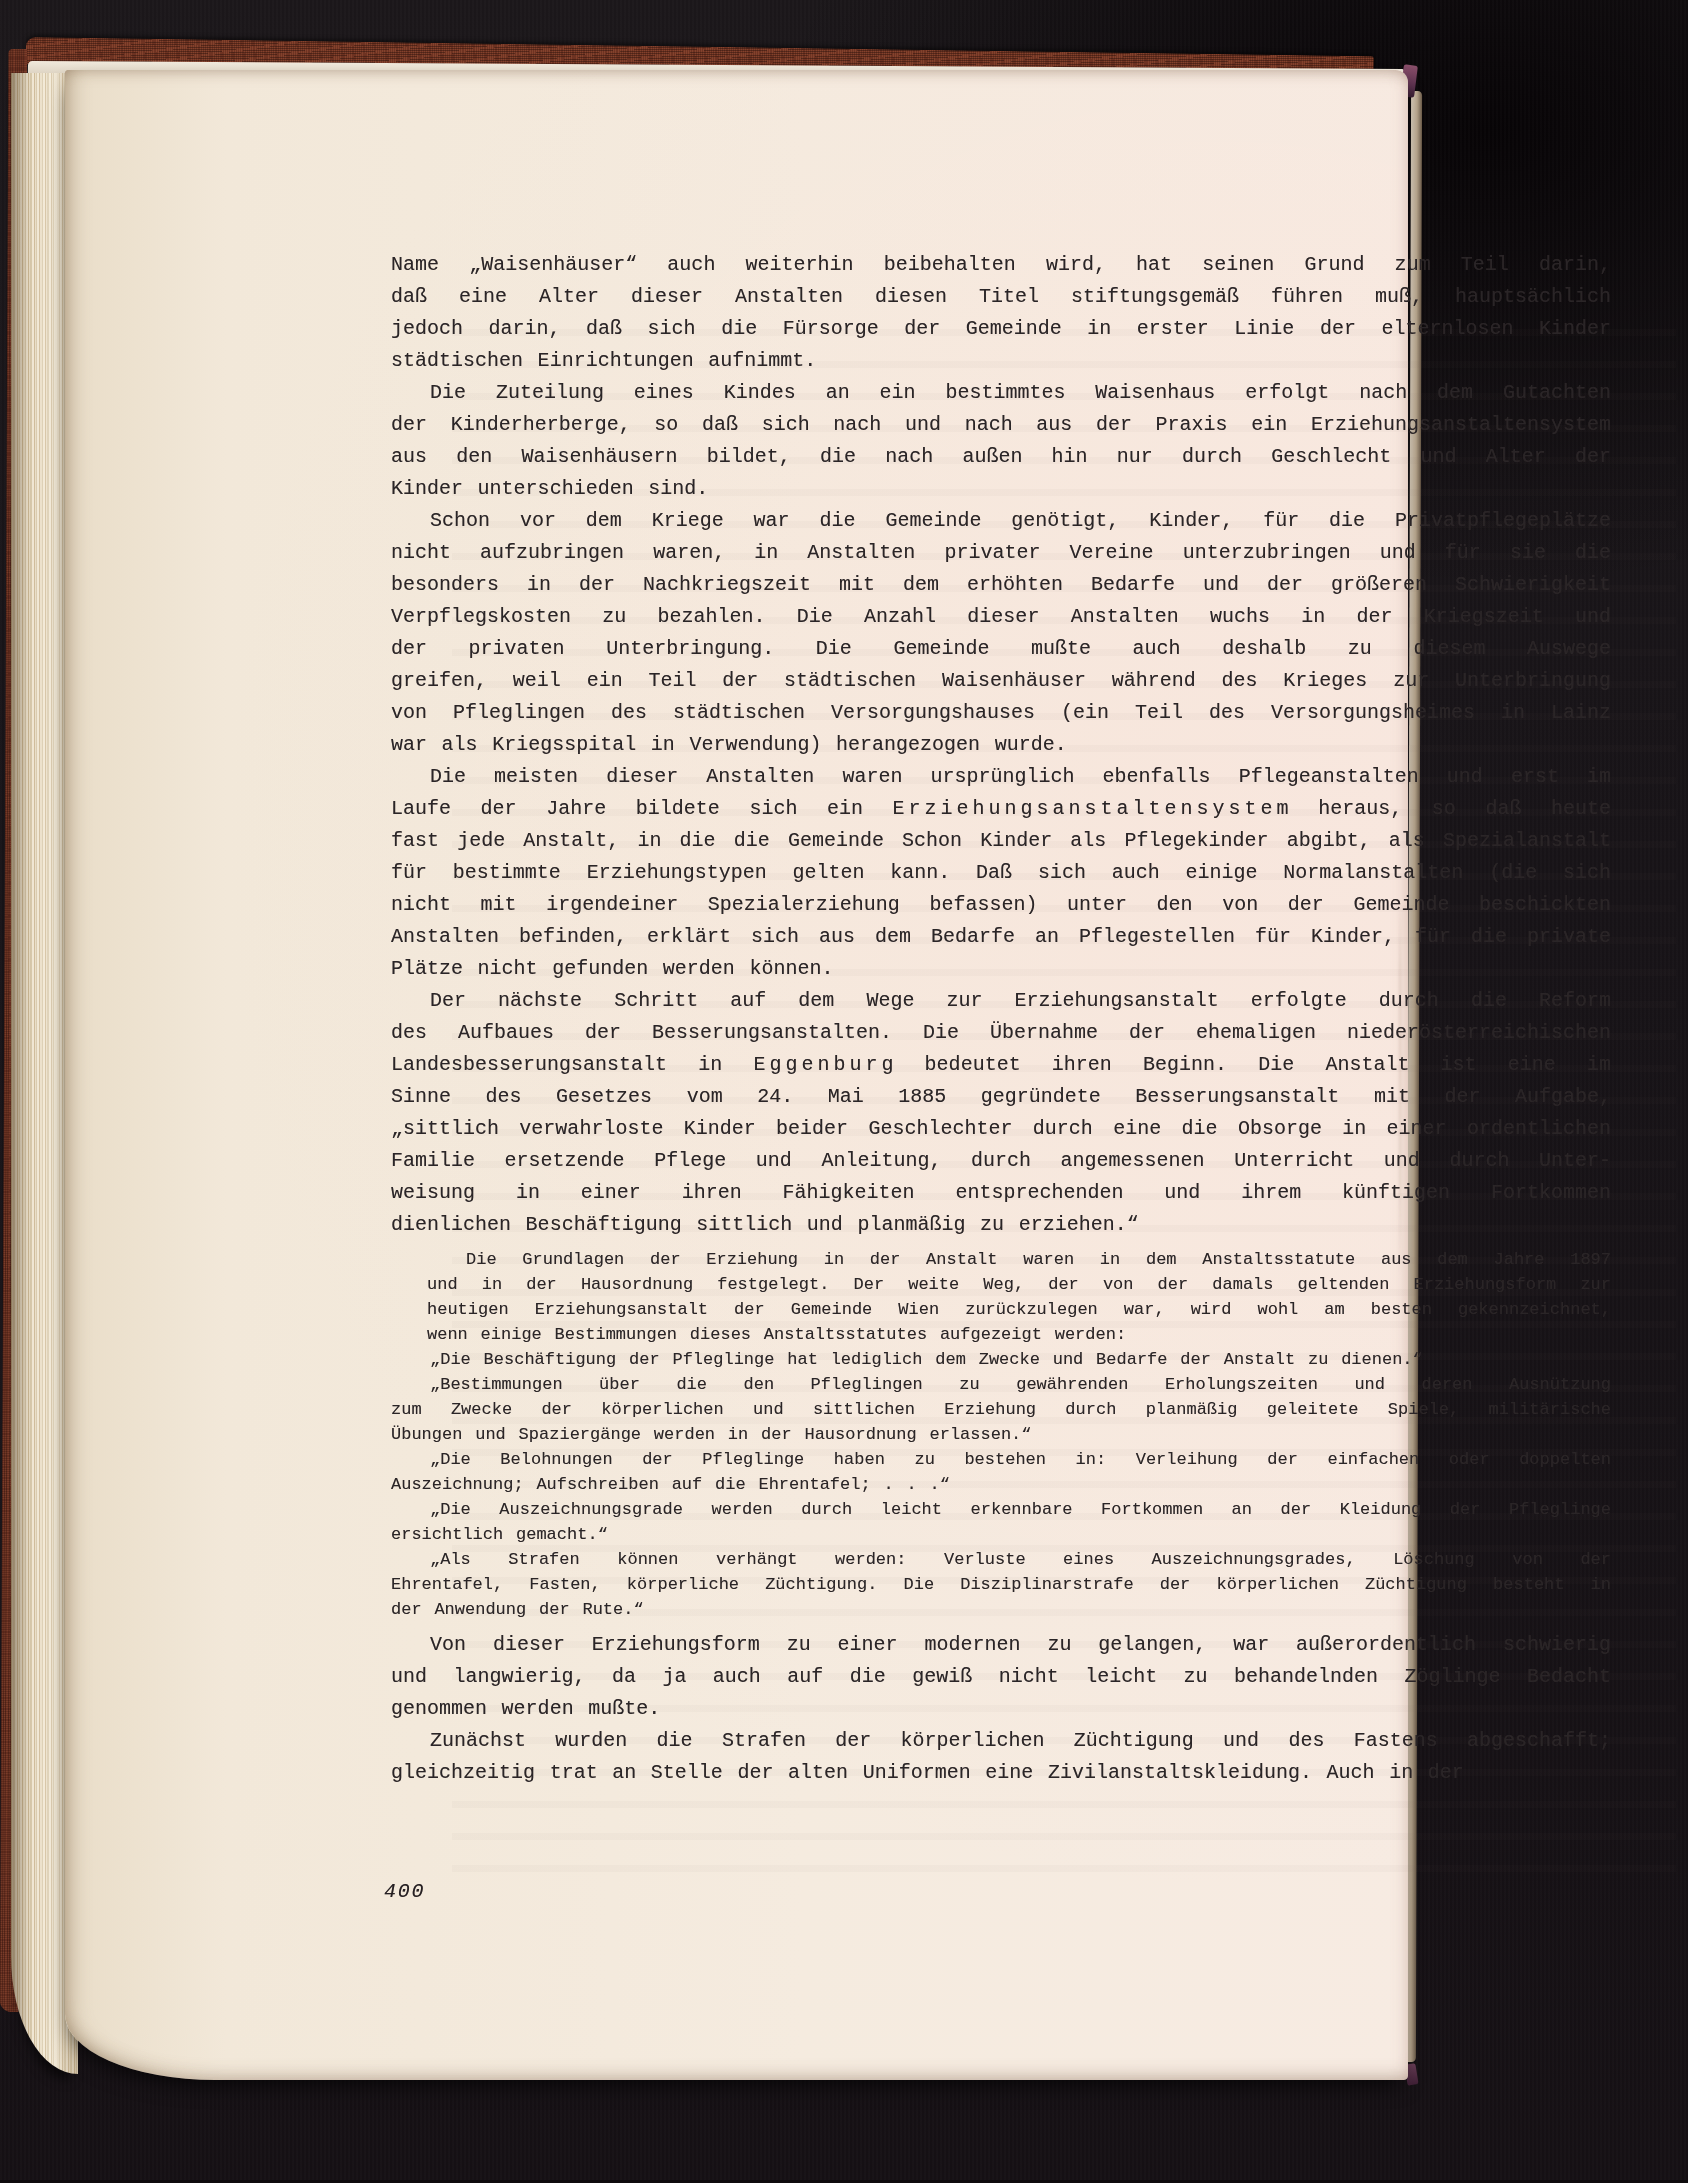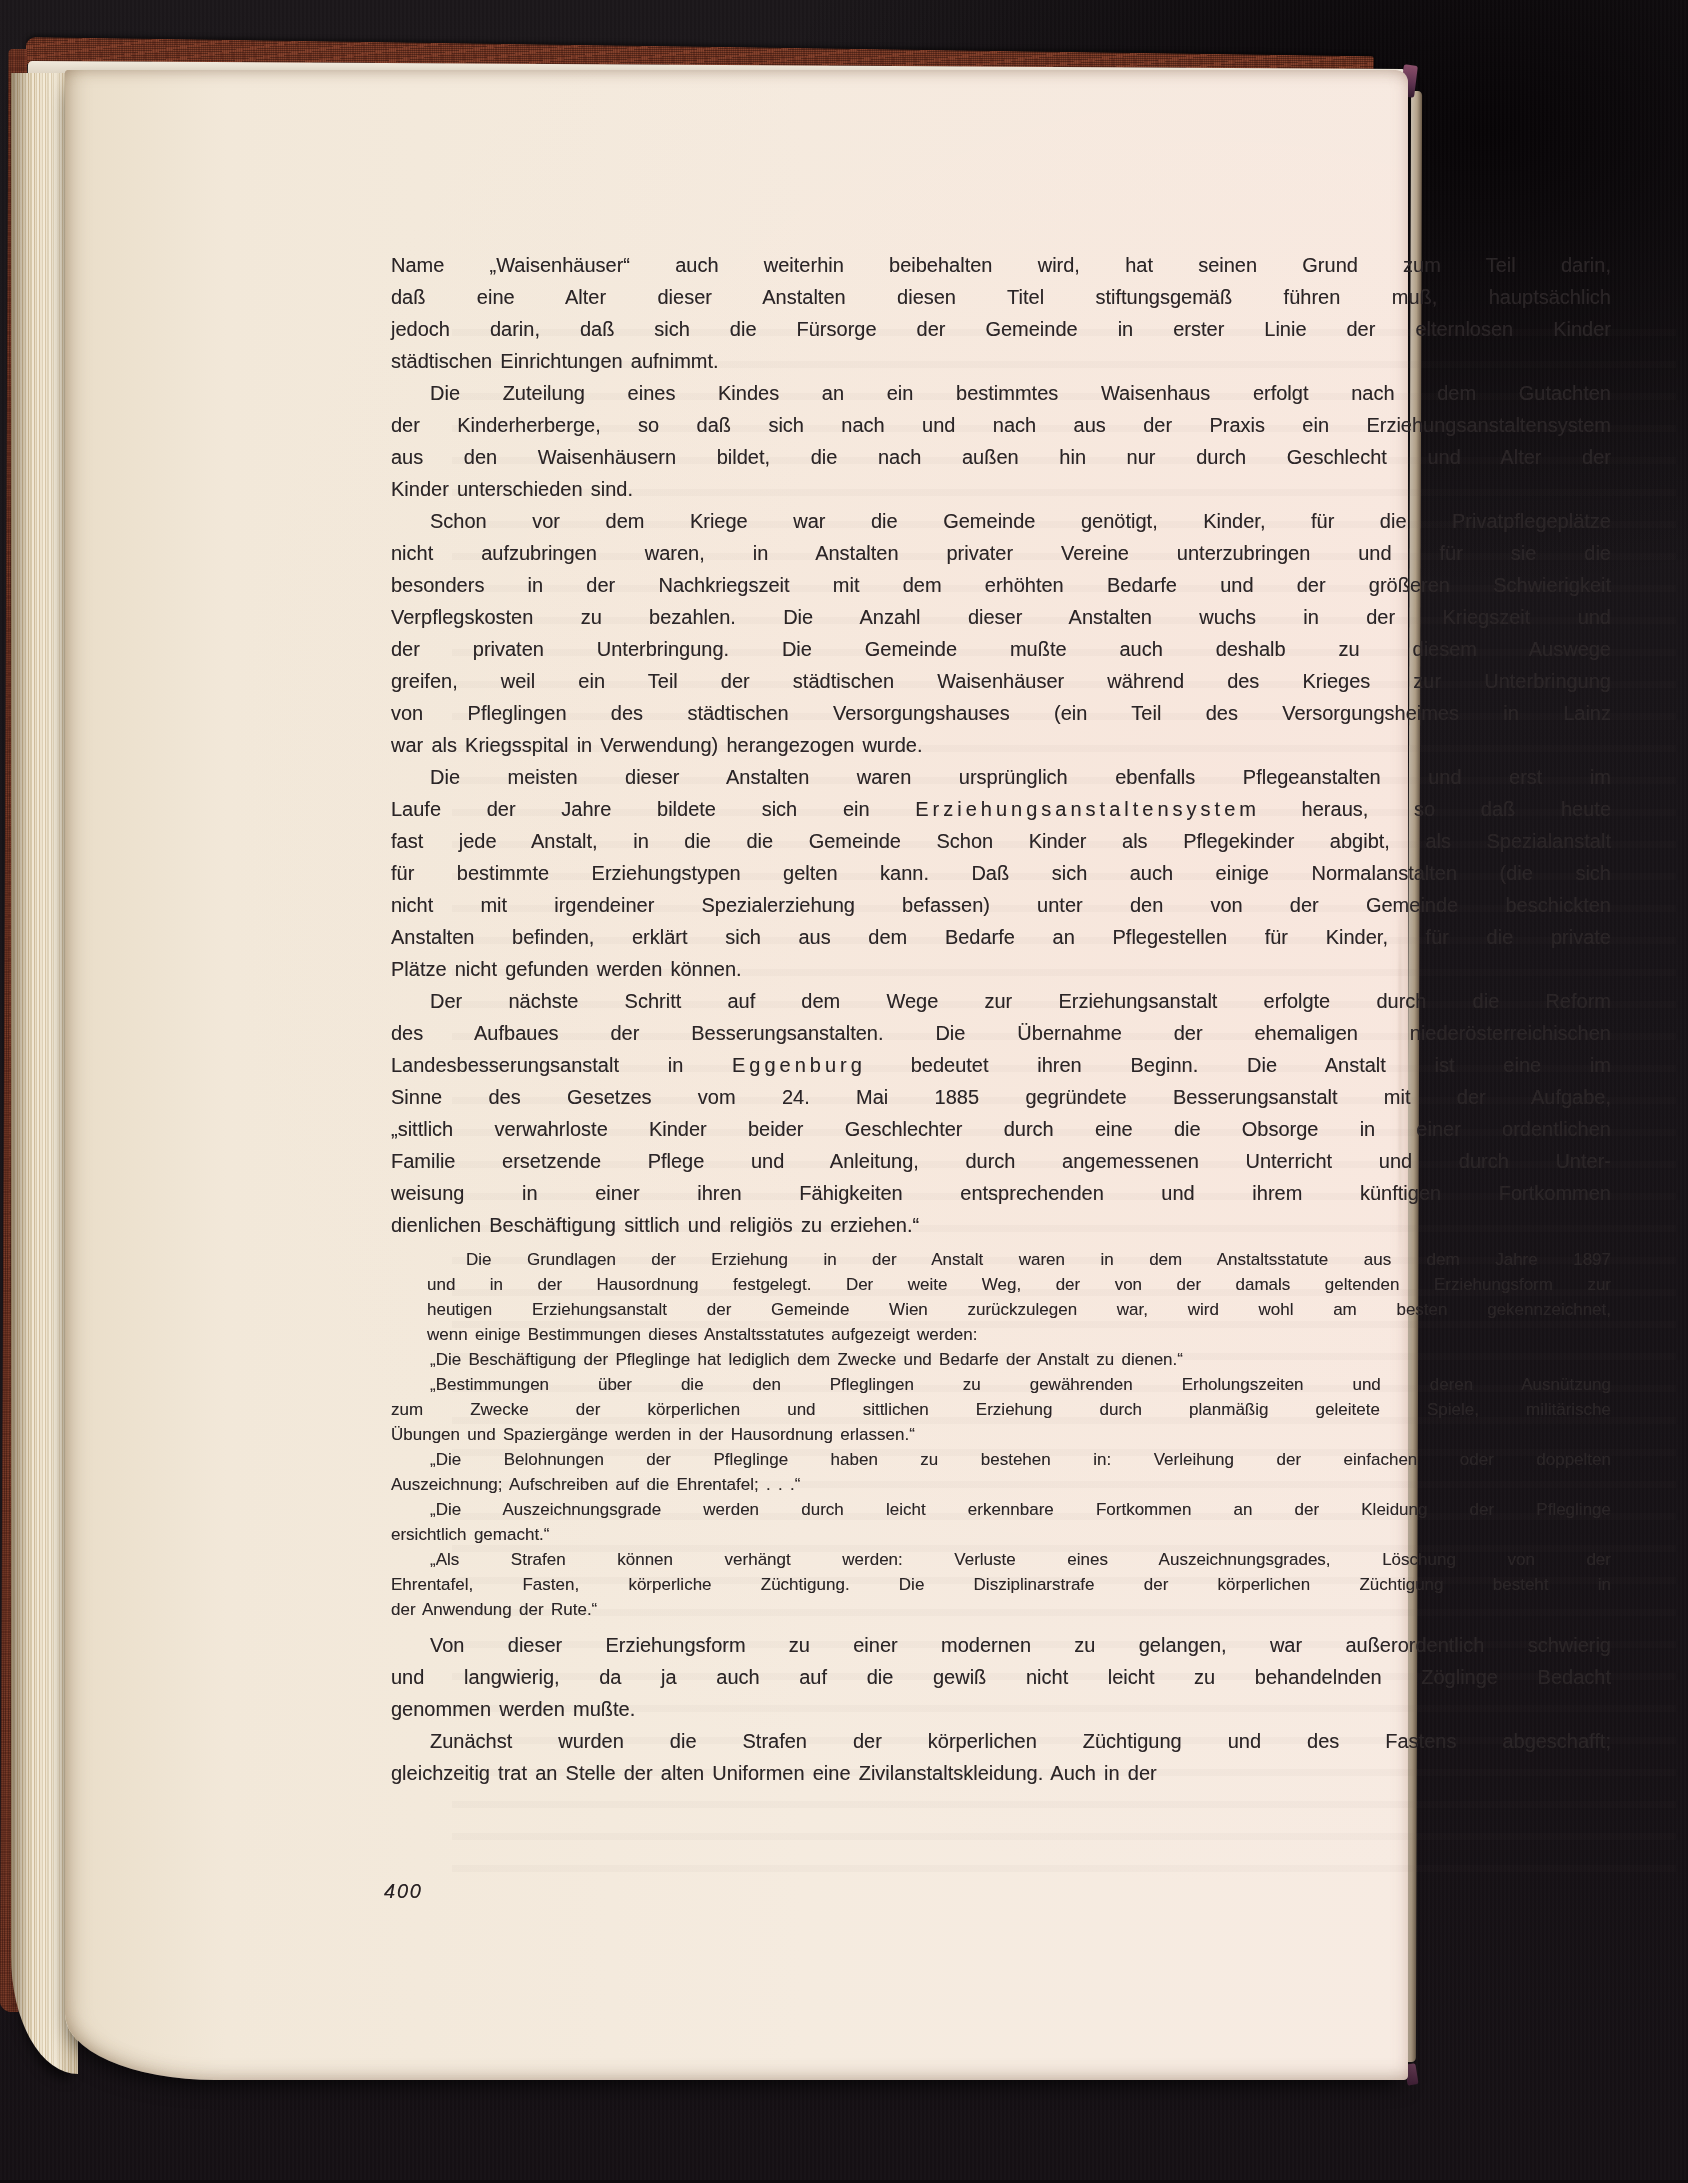--- a/index.html
+++ b/index.html
@@ -1,21 +1,21 @@
 <!DOCTYPE html>
 <html style="font-size:7px"><head>
 <meta charset="utf-8">
 <style>
   html,body{margin:0;padding:0;background:#0e0b0d;}
   .scene{
     position:relative;width:1689px;height:2180px;overflow:hidden;
     background:
       radial-gradient(60% 30% at 88% 6%, #070406 0%, rgba(7,4,6,0) 70%),
       linear-gradient(180deg,#1b171a 0%, #171317 40%, #151014 100%);
-    font-family:Liberation Sans, sans-serif;
+    font-family:Liberation Mono, monospace;
   }
   .bg-streaks{
     position:absolute;inset:0;
     background:repeating-linear-gradient(90deg, rgba(255,255,255,0.015) 0 1.8px, rgba(0,0,0,0) 1.8px 4px);
     pointer-events:none;
   }
   
   .cover-top{
     position:absolute;left:25.5px;top:37px;width:1348px;height:28px;
     transform:rotate(0.82deg);transform-origin:left top;
@@ -164,21 +164,21 @@
         <div class="line last">Plätze nicht gefunden werden können.</div>
       </div>
       <div class="para normal indent">
         <div class="line">Der nächste Schritt auf dem Wege zur Erziehungsanstalt erfolgte durch die Reform</div>
         <div class="line">des Aufbaues der Besserungsanstalten. Die Übernahme der ehemaligen niederösterreichischen</div>
         <div class="line">Landesbesserungsanstalt in E g g e n b u r g bedeutet ihren Beginn. Die Anstalt ist eine im</div>
         <div class="line">Sinne des Gesetzes vom 24. Mai 1885 gegründete Besserungsanstalt mit der Aufgabe,</div>
         <div class="line">„sittlich verwahrloste Kinder beider Geschlechter durch eine die Obsorge in einer ordentlichen</div>
         <div class="line">Familie ersetzende Pflege und Anleitung, durch angemessenen Unterricht und durch Unter-</div>
         <div class="line">weisung in einer ihren Fähigkeiten entsprechenden und ihrem künftigen Fortkommen</div>
-        <div class="line last">dienlichen Beschäftigung sittlich und religiös zu erziehen.“</div>
+        <div class="line last">dienlichen Beschäftigung sittlich und planmäßig zu erziehen.“</div>
       </div>
       <div class="para small indent">
         <div class="line">Die Grundlagen der Erziehung in der Anstalt waren in dem Anstaltsstatute aus dem Jahre 1897</div>
         <div class="line">und in der Hausordnung festgelegt. Der weite Weg, der von der damals geltenden Erziehungsform zur</div>
         <div class="line">heutigen Erziehungsanstalt der Gemeinde Wien zurückzulegen war, wird wohl am besten gekennzeichnet,</div>
         <div class="line last">wenn einige Bestimmungen dieses Anstaltsstatutes aufgezeigt werden:</div>
       </div>
       <div class="para small indent">
         <div class="line last">„Die Beschäftigung der Pfleglinge hat lediglich dem Zwecke und Bedarfe der Anstalt zu dienen.“</div>
       </div>

